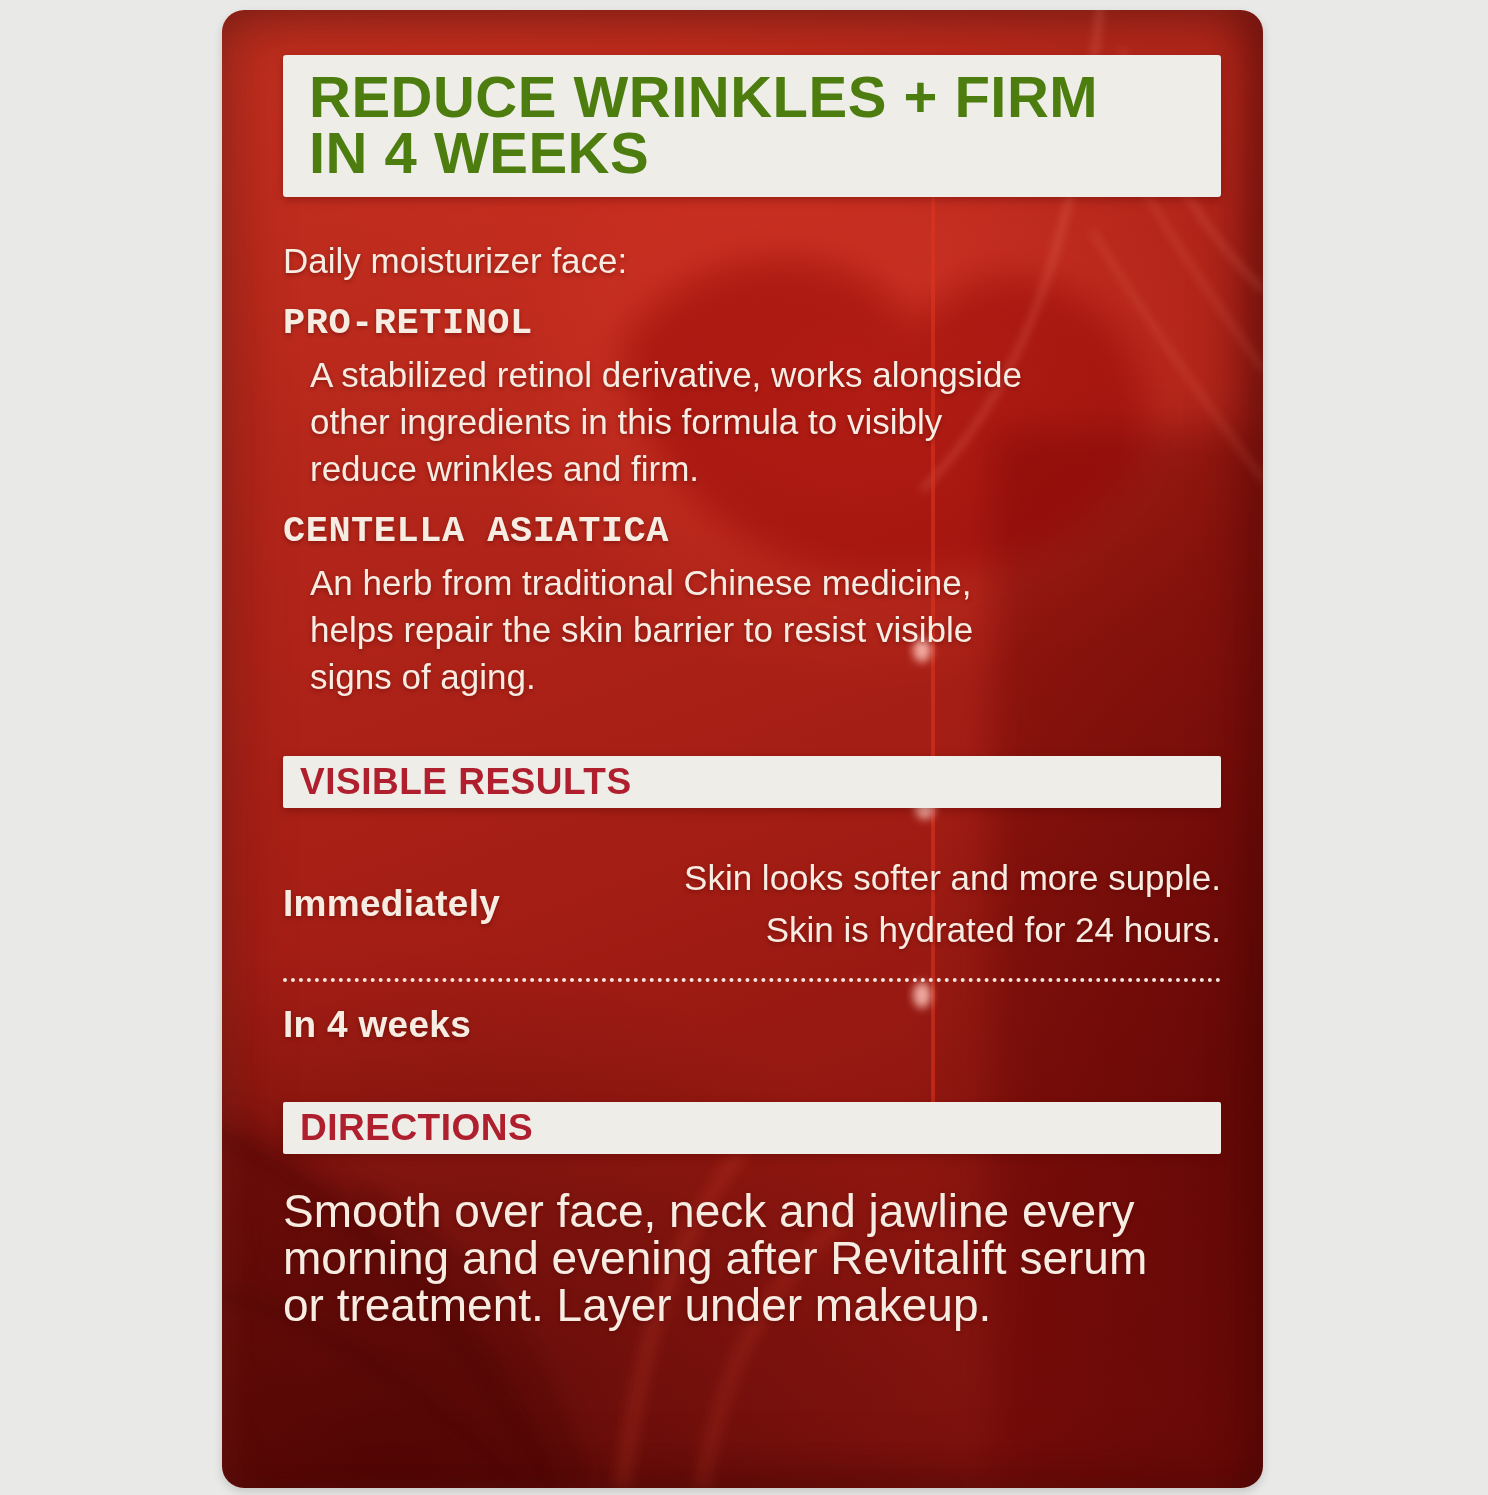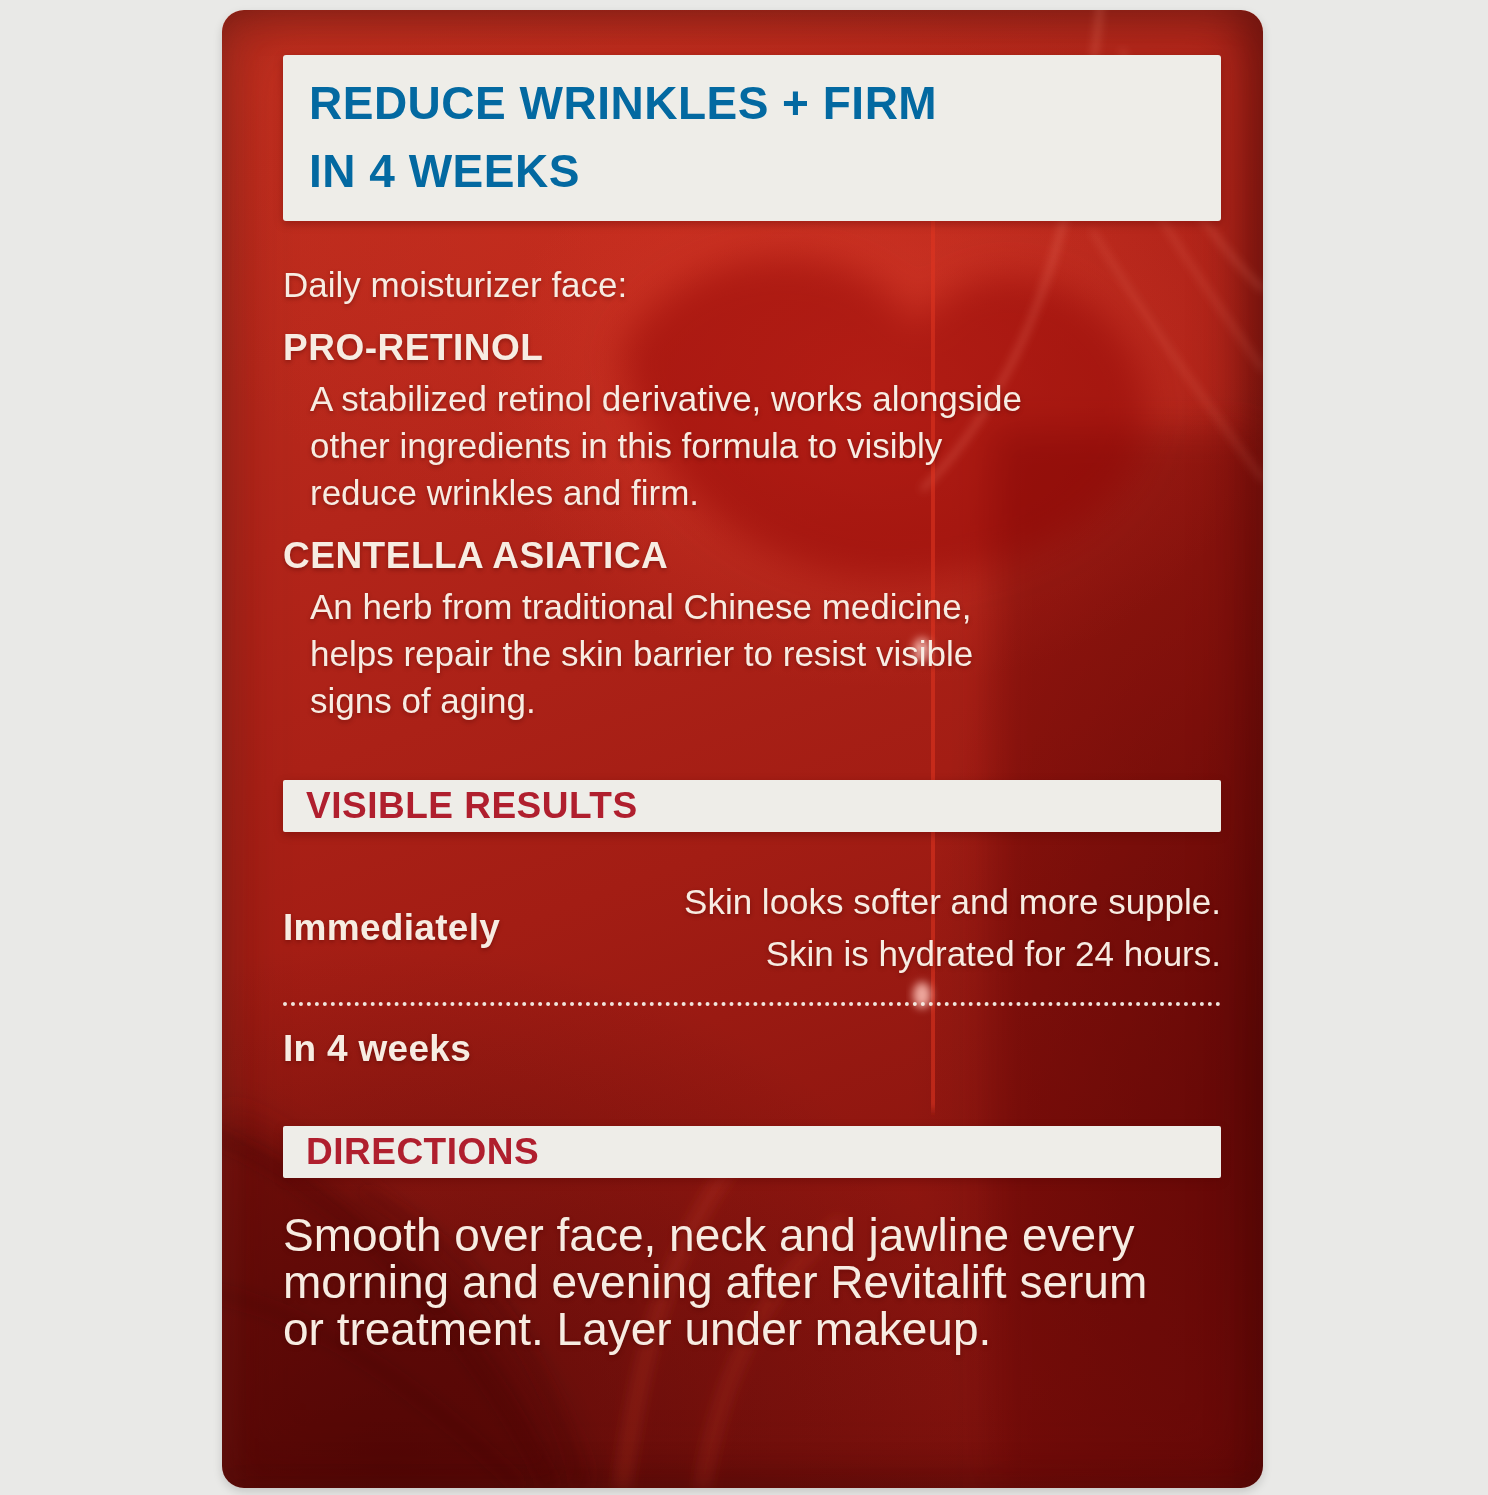--- a/index.html
+++ b/index.html
@@ -26,31 +26,31 @@
   }
   .leaf-art{position:absolute;inset:0;width:100%;height:100%;}
   .content{position:relative;z-index:2;padding:0 42px 0 61px;}
 
   .header-box{
     margin-top:45px;background:#eeede8;border-radius:3px;
     padding:14px 26px 16px 26px;
     box-shadow:0 3px 8px rgba(80,0,0,.35);
   }
   .header-box .headline{
-    color:#0369a1;font-weight:bold;font-size:46px;line-height:68px;
+    color:#4d7c0f;font-weight:bold;font-size:58px;line-height:56px;
     letter-spacing:.5px;white-space:pre-line;
   }
   .white-text{color:#f7ece2;text-shadow:0 2px 4px rgba(70,0,0,.38);}
   .intro{margin-top:40px;font-size:35px;line-height:47px;}
-  .ing-name{margin-top:16px;font-weight:bold;font-size:37px;line-height:47px;letter-spacing:.5px;}
+  .ing-name{margin-top:16px;font-weight:bold;font-size:37px;line-height:47px;letter-spacing:.5px;font-family:Liberation Mono, monospace;}
   .ing-desc{margin-top:4px;margin-left:27px;font-size:35px;line-height:47px;white-space:pre-line;}
 
   .bar{
     margin-top:56px;background:#eeede8;border-radius:2px;
-    padding:7px 23px;box-shadow:0 3px 8px rgba(80,0,0,.35);
+    padding:7px 17px;box-shadow:0 3px 8px rgba(80,0,0,.35);
   }
   .bar .bar-title{
     color:#b01f2e;font-weight:bold;font-size:37px;line-height:38px;letter-spacing:.5px;
   }
   .result-row{margin-top:44px;display:flex;align-items:center;}
   .result-row.second{margin-top:22px;}
   .result-when{flex:0 0 300px;font-weight:bold;font-size:37px;letter-spacing:.3px;}
   .result-text{flex:1;font-size:35px;line-height:52px;white-space:pre-line;text-align:right;}
   .dots{
     margin-top:22px;height:0;

